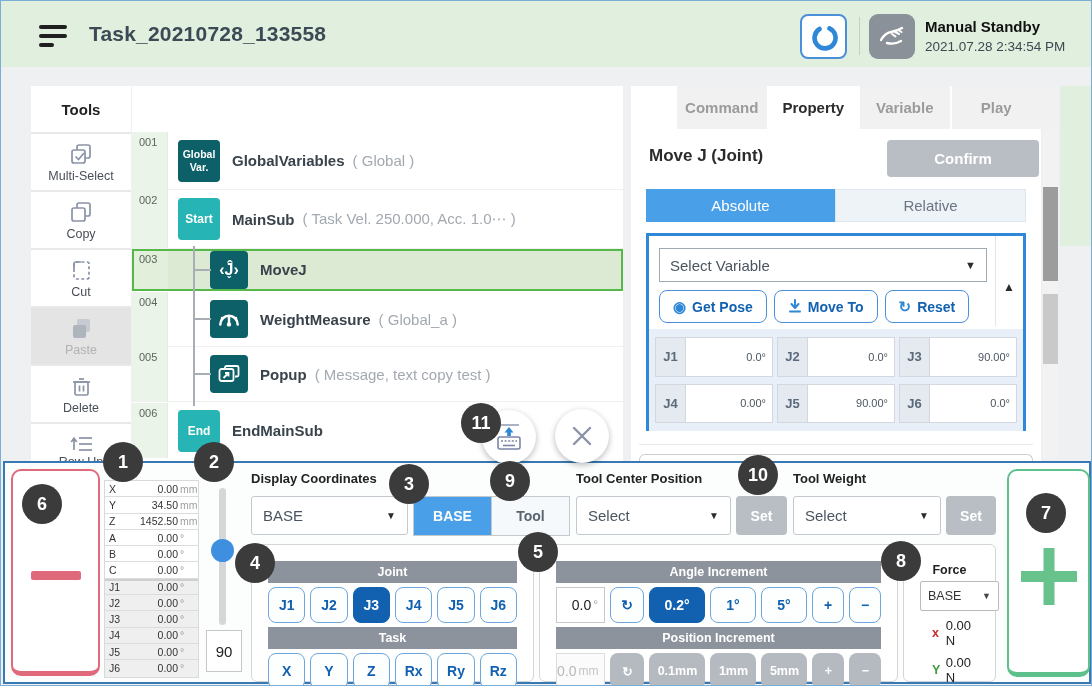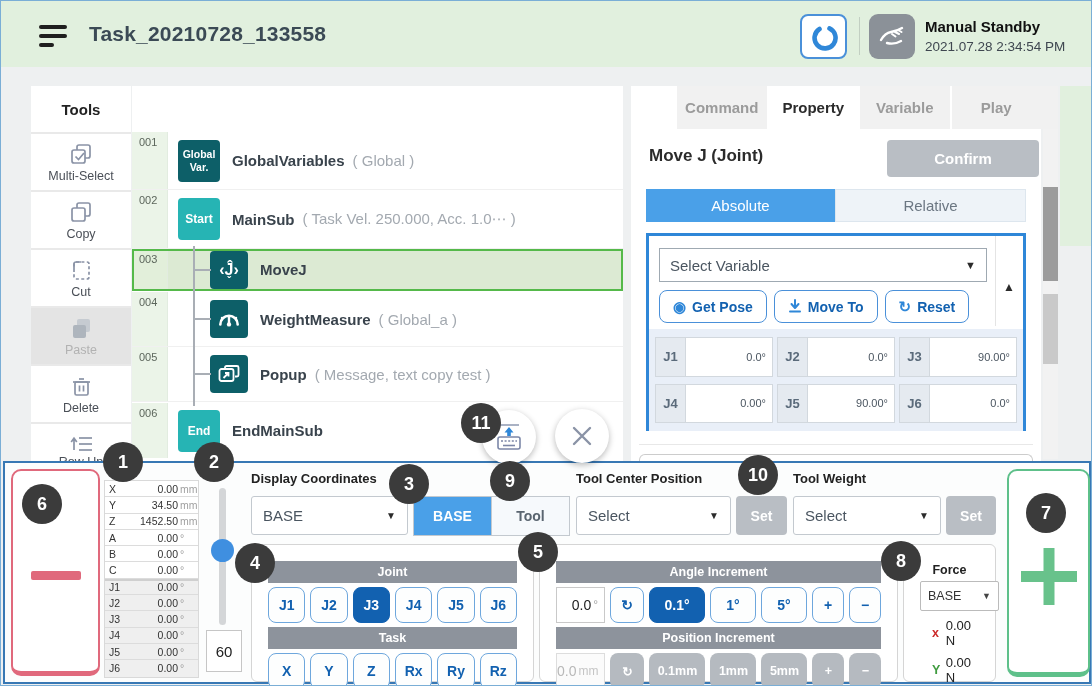--- a/index.html
+++ b/index.html
@@ -458,21 +458,21 @@
         </div>
       <div class="crow dim">
           <span class="caxis">J6</span>
           <span class="cval">0.00</span>
           <span class="cunit">°</span>
         </div>
     </div>
 
     <div class="slider-track"></div>
     <div class="slider-knob"></div>
-    <div class="slider-value">60</div>
+    <div class="slider-value">90</div>
 
     <div class="sec-label" style="left:246px; top:8px;">Display Coordinates</div>
     <div class="dd" style="left:246px; top:33px; width:157px;">
       <span>BASE</span>
       <span class="arr">▼</span>
     </div>
     <div class="seg">
       <div class="seg-on">BASE</div>
       <div class="seg-off">Tool</div>
     </div>
@@ -513,21 +513,21 @@
     </div>
 
     <div class="group-box" style="left:534px; width:359px;">
       <div class="gbar">Angle Increment</div>
       <div class="brow">
         <div class="inc-input">
           <span class="v">0.0</span>
           <span class="u">°</span>
         </div>
         <div class="jbtn sqbtn">↻</div>
-        <div class="jbtn active w56">0.1°</div>
+        <div class="jbtn active w56">0.2°</div>
         <div class="jbtn w46">1°</div>
         <div class="jbtn w46">5°</div>
         <div class="jbtn w32">+</div>
         <div class="jbtn w32">−</div>
       </div>
       <div class="gbar">Position Increment</div>
       <div class="brow dis-row">
         <div class="inc-input">
           <span class="v">0.0</span>
           <span class="u">mm</span>

